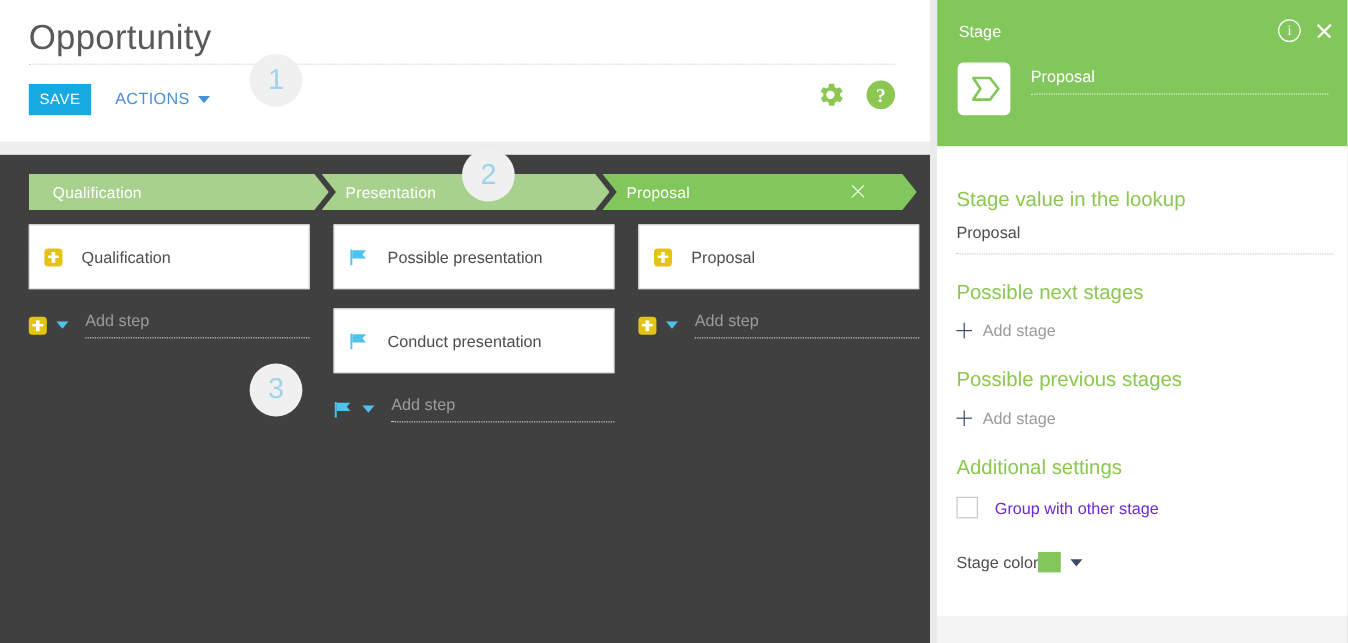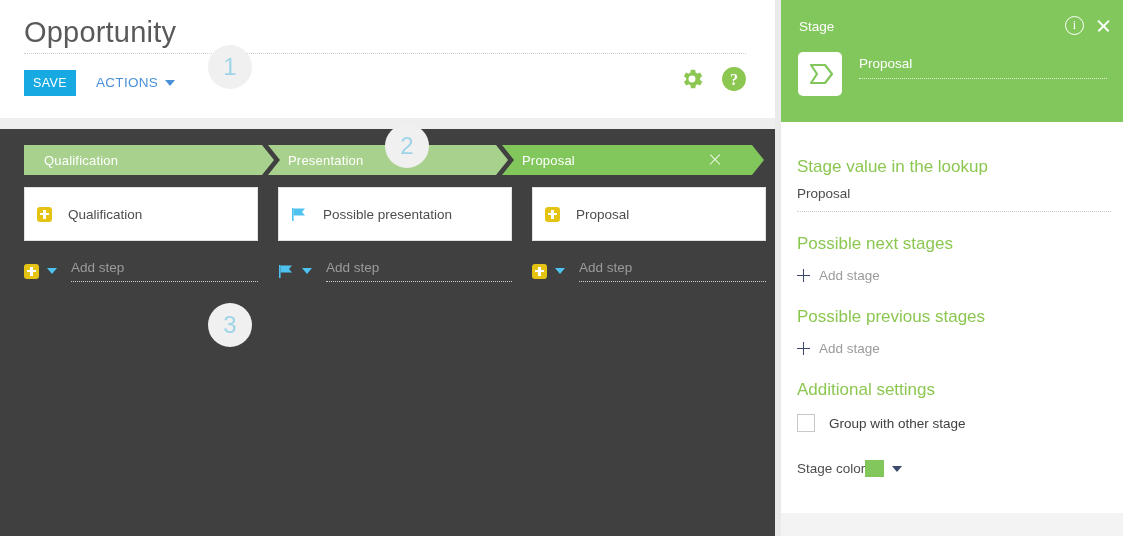--- a/index.html
+++ b/index.html
@@ -189,21 +189,21 @@
   #grp-row { left: 16px; top: 292px; display: flex; align-items: center; gap: 14px; }
   #color-row { left: 16px; top: 338px; display: flex; align-items: center; }
 
   .add-stage { display: flex; align-items: center; gap: 9px; cursor: pointer; }
   .add-stage .pl { position: relative; width: 13px; height: 13px; }
   .add-stage .pl::before { content:""; position:absolute; left:0; top:5.8px; width:13px; height:1.5px; background:#3b4a6b; }
   .add-stage .pl::after  { content:""; position:absolute; top:0; left:5.8px; height:13px; width:1.5px; background:#3b4a6b; }
   .add-stage .txt { font-size: 13.5px; color: #9b9b9b; }
 
   .checkbox { width: 18px; height: 18px; border: 1px solid #c9c9c9; background:#fff; cursor: pointer; }
-  .chk-label { font-size: 13.5px; color: #404040; }
+  .chk-label { font-size: 13.5px; color: #6d28d9; }
   .color-label { font-size: 13.5px; color: #4d4d4d; }
   .swatch { width: 19px; height: 17px; background: #82c75c; cursor: pointer; }
   .swatch-caret {
     width: 0; height: 0; margin-left: 8px;
     border-left: 5px solid transparent;
     border-right: 5px solid transparent;
     border-top: 6px solid #3b4a6b;
   }
   .color-combo { display:flex; align-items:center; }
 </style>
@@ -274,20 +274,29 @@
         <div class="col">
           <div class="step-card">
             <span class="flag-icon">
               <svg viewBox="0 0 16 16" width="16" height="16">
                 <rect x="1" y="2" width="1.6" height="13" fill="#4ec3ef"></rect>
                 <path d="M2.6 2.6 H14 L11 6 L14 9.4 H2.6 Z" fill="#4ec3ef"></path>
               </svg>
             </span>
             <span class="name">Possible presentation</span>
           </div>
+          <div class="step-card">
+            <span class="flag-icon">
+              <svg viewBox="0 0 16 16" width="16" height="16">
+                <rect x="1" y="2" width="1.6" height="13" fill="#4ec3ef"></rect>
+                <path d="M2.6 2.6 H14 L11 6 L14 9.4 H2.6 Z" fill="#4ec3ef"></path>
+              </svg>
+            </span>
+            <span class="name">Conduct presentation</span>
+          </div>
           <div class="add-step">
             <span class="flag-icon">
               <svg viewBox="0 0 16 16" width="16" height="16">
                 <rect x="1" y="2" width="1.6" height="13" fill="#4ec3ef"></rect>
                 <path d="M2.6 2.6 H14 L11 6 L14 9.4 H2.6 Z" fill="#4ec3ef"></path>
               </svg>
             </span>
             <span class="mini-caret"></span>
             <span class="field">Add step</span>
           </div>

